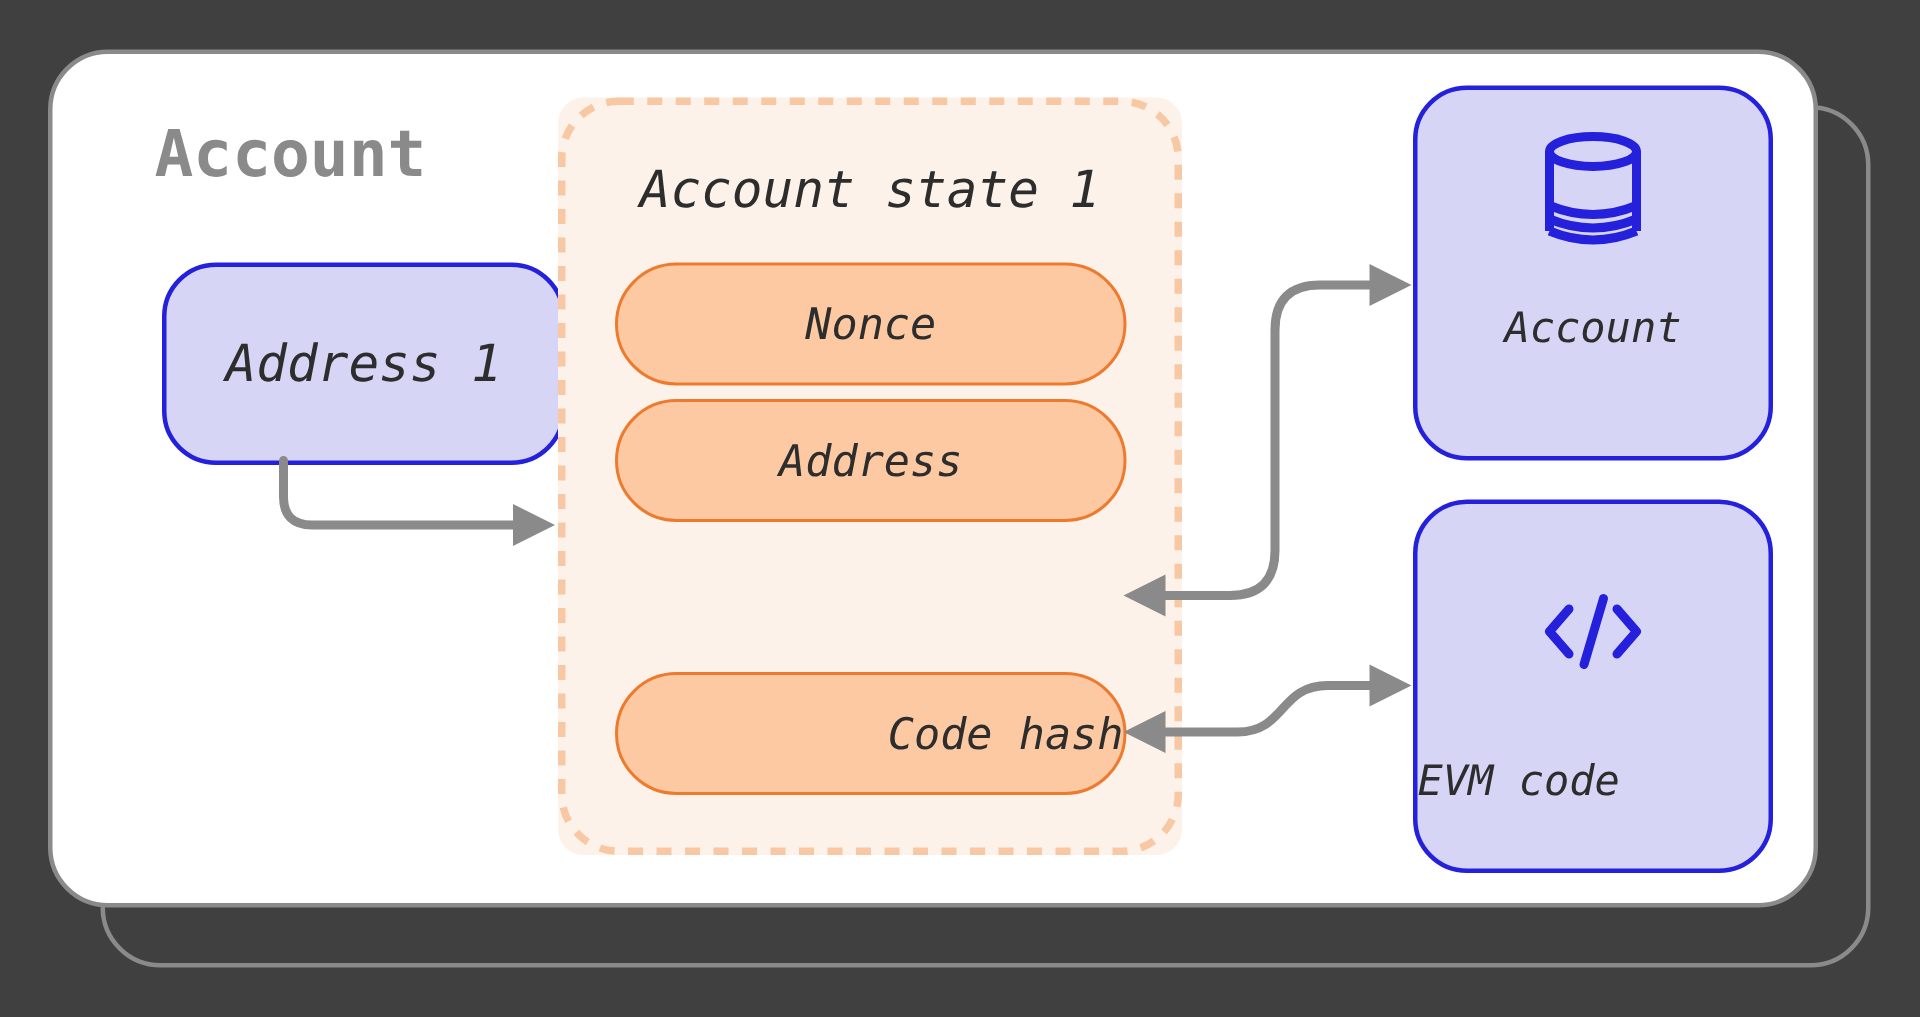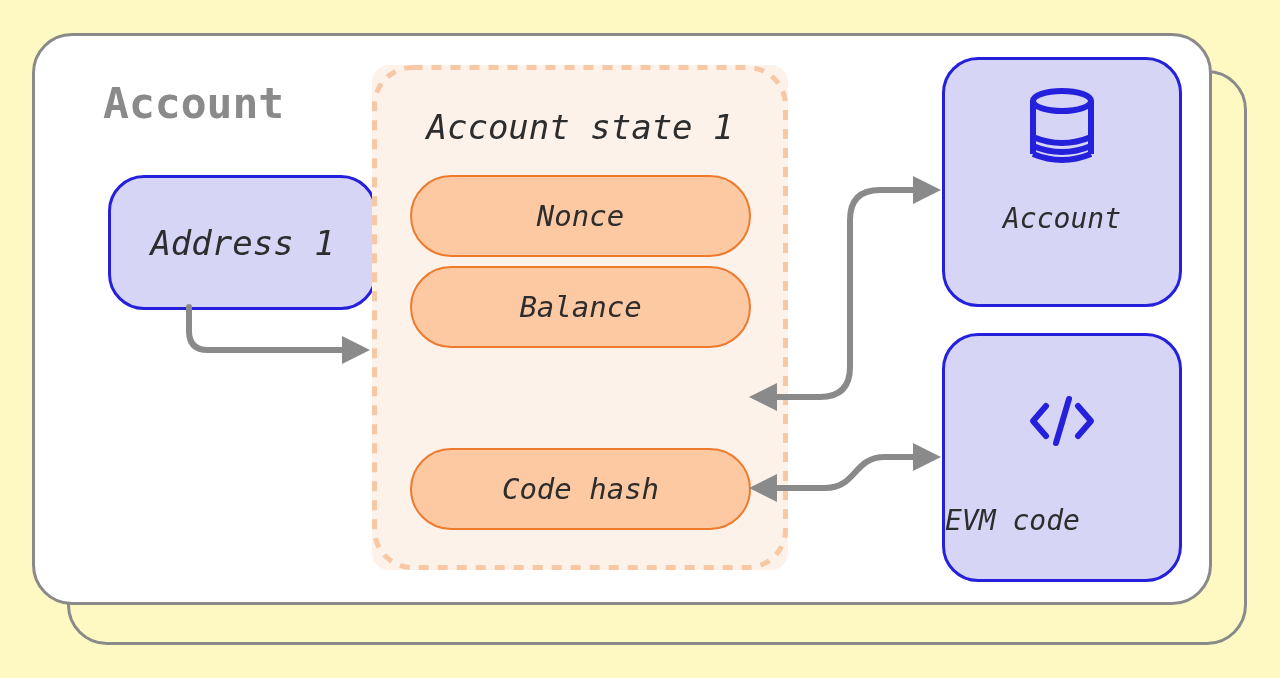--- a/index.html
+++ b/index.html
@@ -1,17 +1,17 @@
 <!DOCTYPE html>
 <html><head>
 <meta charset="utf-8">
 <style>
   html,body{margin:0;padding:0;background:#ffffff;}
   .canvas{
-    position:relative;width:1280px;height:678px;background:#fef9c3;overflow:hidden;
+    position:relative;width:1280px;height:678px;background:#404040;overflow:hidden;
     font-family:"DejaVu Sans Mono","Liberation Mono",monospace;
   }
   
   .shadow-frame{
     position:absolute;left:67px;top:70px;width:1174px;height:569px;
     border:3px solid #8a8a8a;border-radius:40px;background:transparent;
   }
   .main-frame{
     position:absolute;left:32px;top:33px;width:1174px;height:566px;
     border:3px solid #8a8a8a;border-radius:40px;background:#ffffff;
@@ -35,21 +35,21 @@
   .state-title{
     position:absolute;left:0;top:42px;width:100%;text-align:center;
     font-style:italic;font-size:34px;color:#2d2d2d;
   }
   .pill{
     position:absolute;left:38px;width:337px;height:78px;
     background:#fcc9a2;border:2.5px solid #ee7a2e;border-radius:41px;
     display:flex;align-items:center;justify-content:center;
     font-style:italic;font-size:29px;color:#2d2d2d;
   }
-  .pill-0{top:110px;} .pill-1{top:201px;} .pill-2{top:292px;} .pill-3{top:383px;}
+  .pill-0{top:110px;} .pill-1{top:201px;} .pill-2{top:292px;} .pill-3{top:383px;justify-content:flex-end;}
   
   .storage-box{left:942px;top:57px;width:234px;height:244px;}
   .evm-box{left:942px;top:333px;width:234px;height:243px;}
   .box-icon{position:absolute;left:50%;transform:translateX(-50%);}
   .storage-box .box-icon{top:28px;}
   .evm-box .box-icon{top:56px;}
   .storage-label{
     position:absolute;left:0;top:137px;width:100%;text-align:center;
     font-style:italic;font-size:28px;color:#2d2d2d;line-height:43px;
   }
@@ -72,21 +72,21 @@
   <div class="lav-box address-box">
     <span class="address-label">Address 1</span>
   </div>
 
   <div class="state-box">
     <div class="state-title">Account state 1</div>
     <div class="pill pill-0">
       <span>Nonce</span>
     </div>
     <div class="pill pill-1">
-      <span>Balance</span>
+      <span>Address</span>
     </div>
     <div class="pill pill-3">
       <span>Code hash</span>
     </div>
   </div>
 
   <div class="lav-box storage-box">
     <svg class="box-icon" width="66" height="80" viewBox="0 0 66 80" fill="none">
       <ellipse cx="33" cy="13" rx="29" ry="10" stroke="#2420dc" stroke-width="6"></ellipse>
       <path d="M4 13 L4 66" stroke="#2420dc" stroke-width="6"></path>

